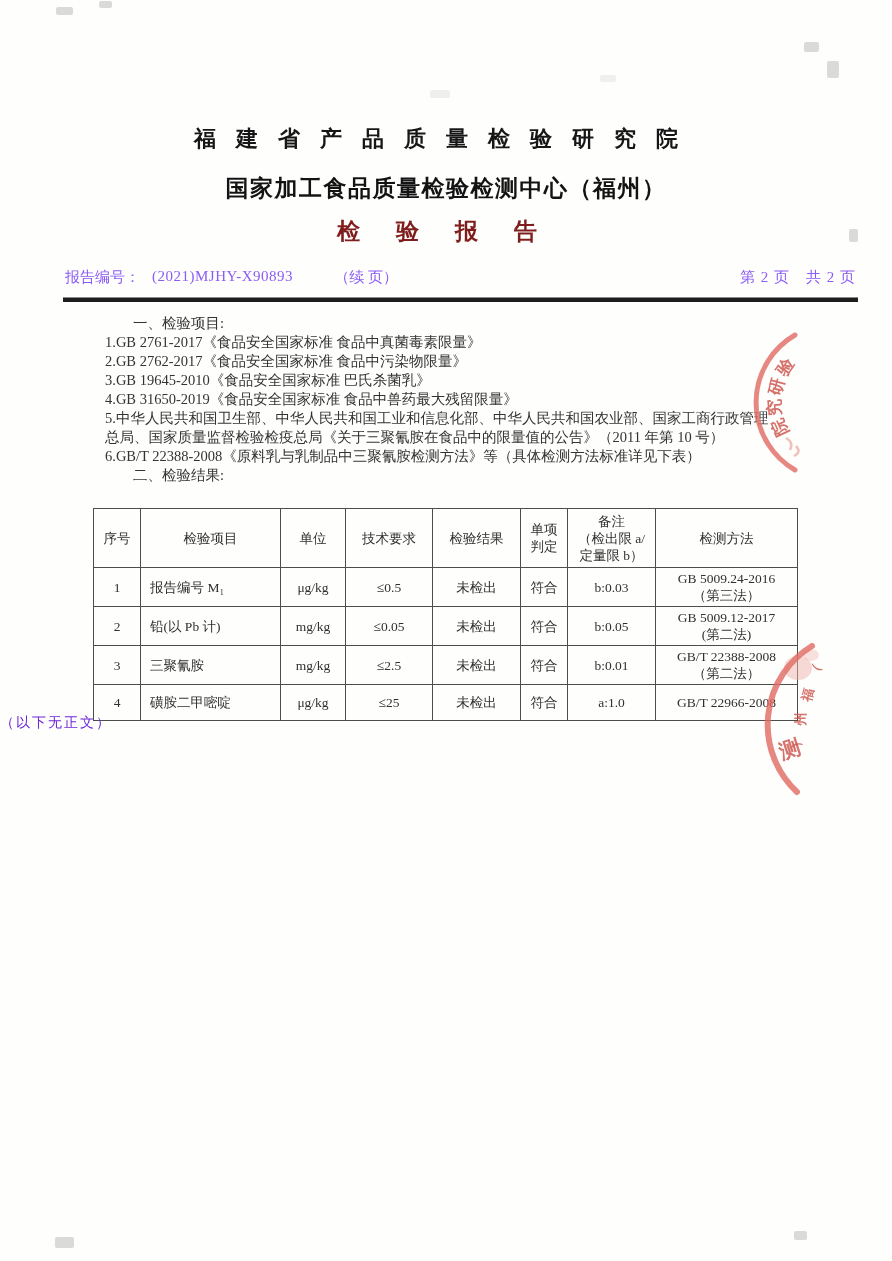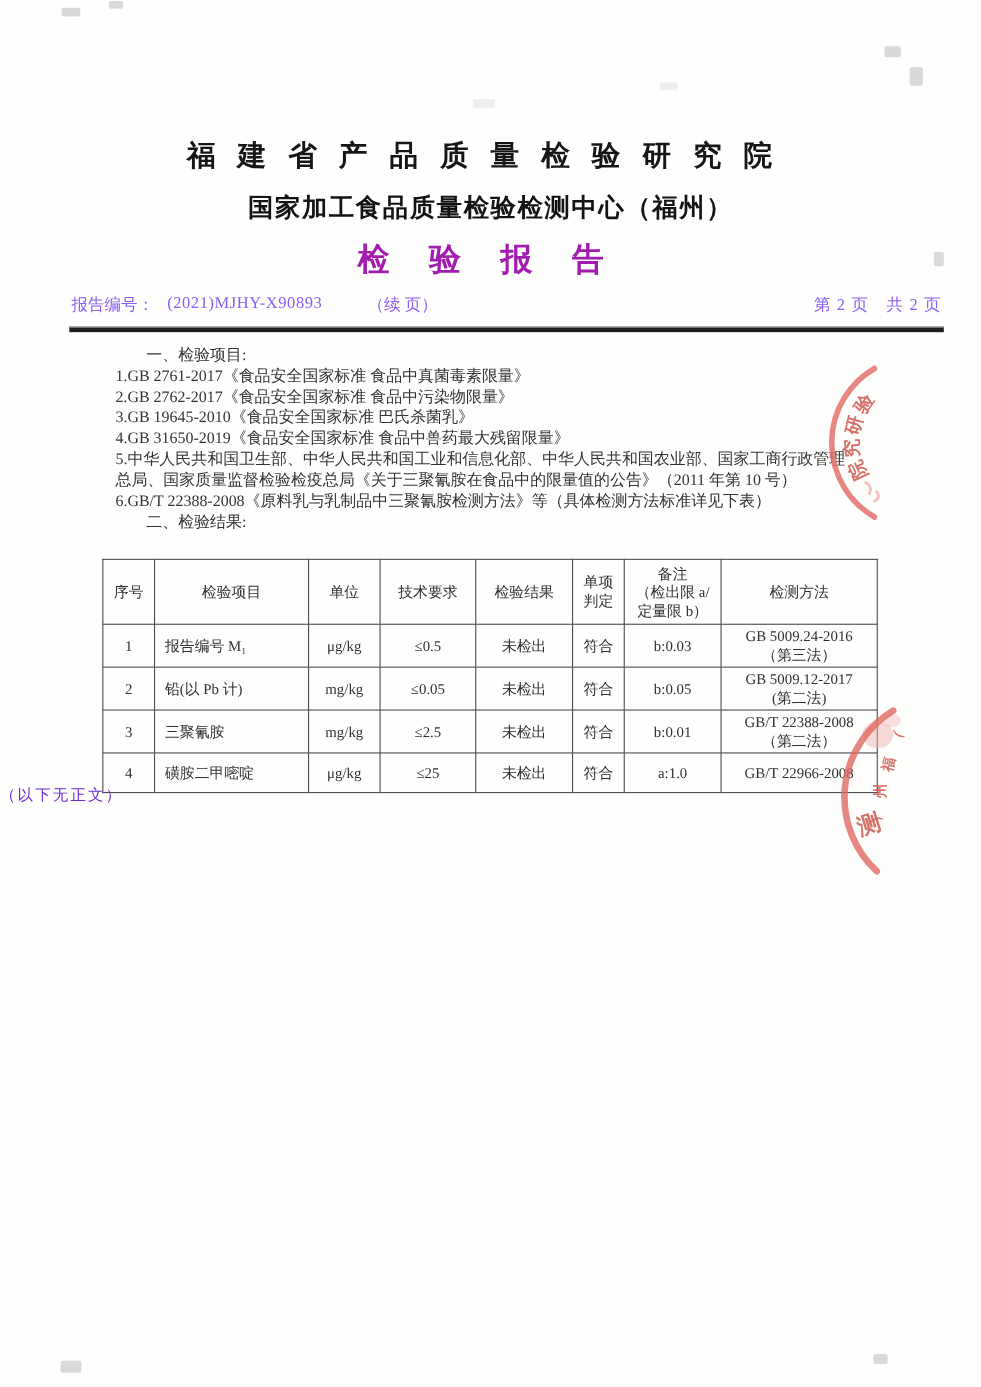--- a/index.html
+++ b/index.html
@@ -5,31 +5,31 @@
   html,body{margin:0;padding:0;}
   body{
     width:892px;height:1261px;position:relative;background:#fefefd;
     font-family:"Liberation Serif","DejaVu Serif",serif;color:#2b2b2b;
     overflow:hidden;
   }
   .abs{position:absolute;}
   
   .title-institute{
     top:124px;left:0;width:892px;text-align:center;
-    font-size:26px;font-weight:bold;letter-spacing:20px;color:#161616;
+    font-size:22px;font-weight:bold;letter-spacing:20px;color:#161616;
     font-family:"Liberation Serif","DejaVu Serif",serif;
   }
   .title-center{
     top:173px;left:0;width:892px;text-align:center;
     font-size:23px;font-weight:bold;letter-spacing:1.5px;color:#131313;
     font-family:"Liberation Sans","DejaVu Sans",sans-serif;
   }
   .title-report{
     top:216px;left:0;width:892px;text-align:center;
-    font-size:29px;font-weight:bold;letter-spacing:36px;text-indent:18px;color:#a21caf;
+    font-size:23px;font-weight:bold;letter-spacing:36px;text-indent:18px;color:#7f1d1d;
   }
   
   .meta-row{top:268px;left:0;width:892px;height:22px;font-size:15px;color:#8b5cf6;}
   .meta-label{position:absolute;left:65px;top:0;}
   .meta-no{position:absolute;left:152px;top:0;letter-spacing:.5px;}
   .meta-cont{position:absolute;left:0;width:732px;text-align:center;top:0;}
   .meta-pages{position:absolute;right:36px;top:0;letter-spacing:1px;}
   .header-rule{top:297px;left:63px;width:795px;height:4px;background:#1e1e1e;border-top:1px solid #8a8a8a;}
   
   .doc-body{top:314px;left:105px;width:664px;font-size:14.5px;line-height:19px;color:#333;}

